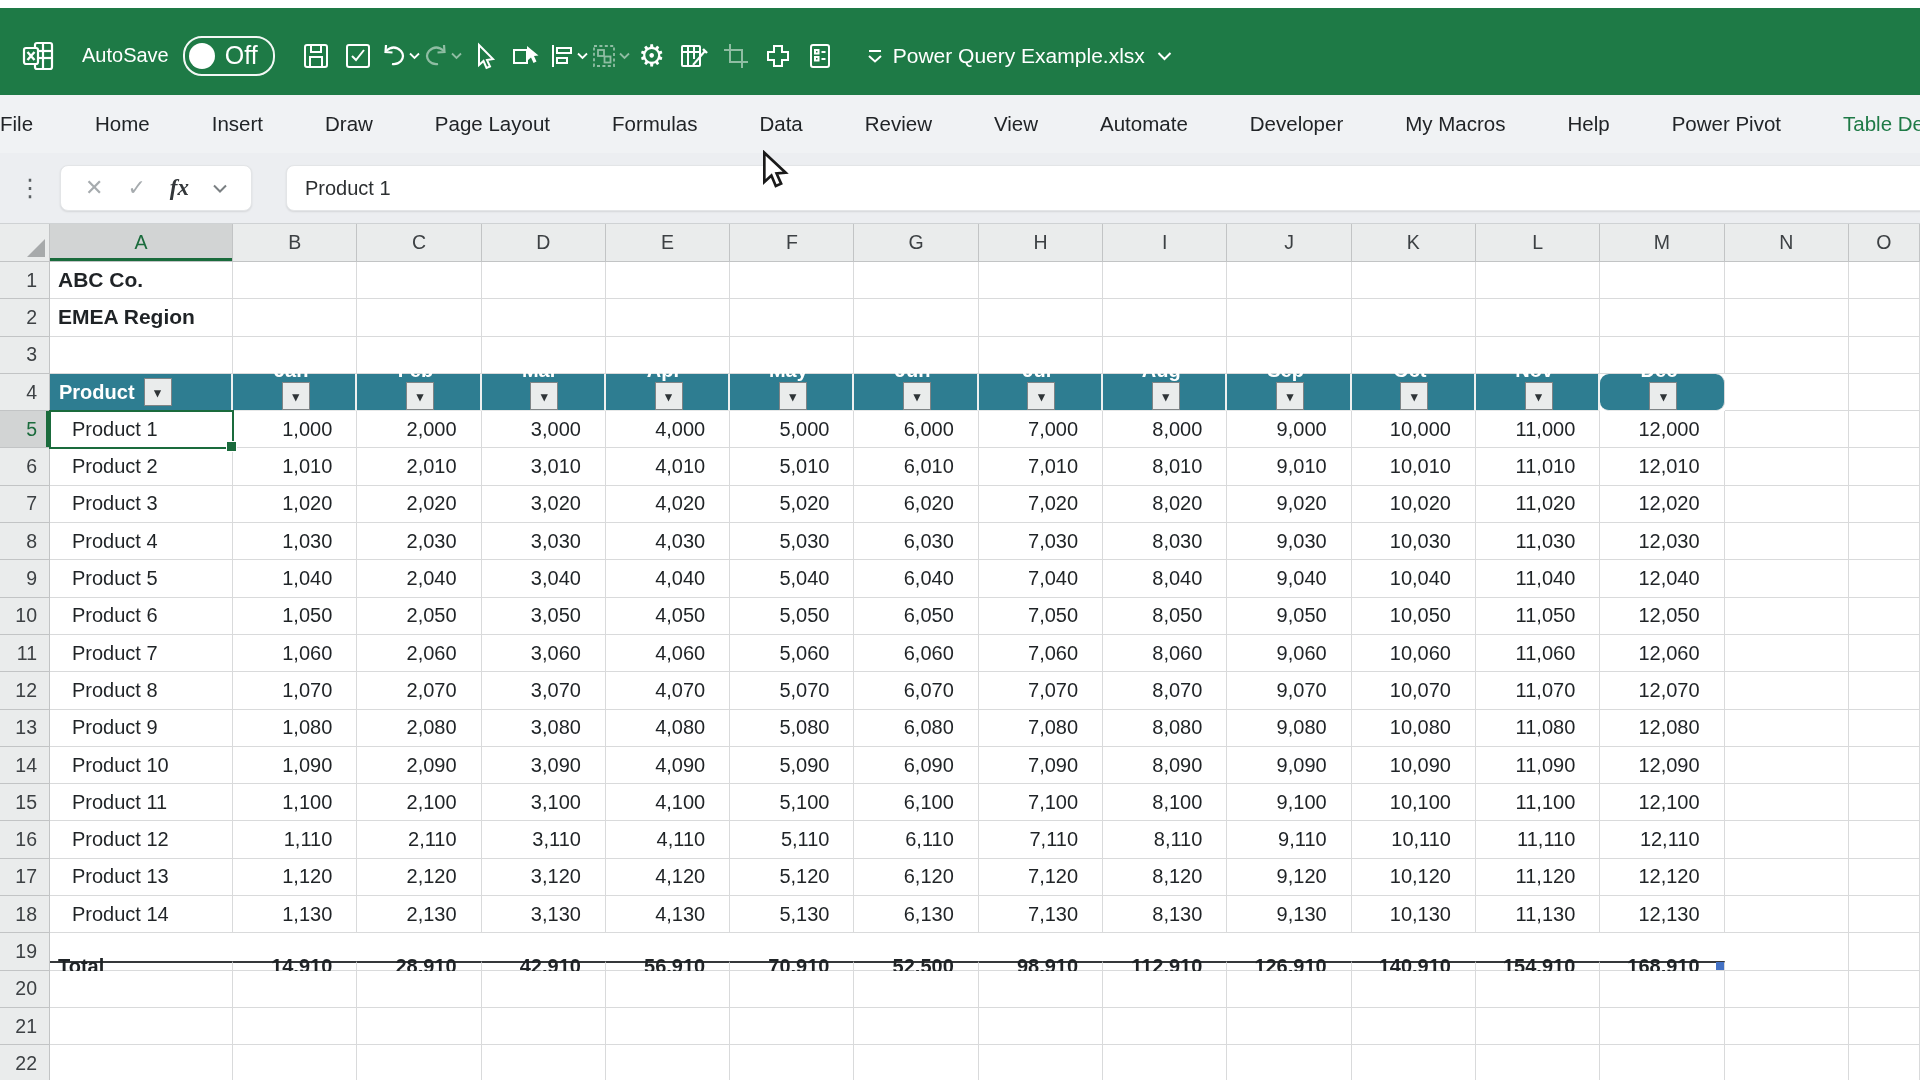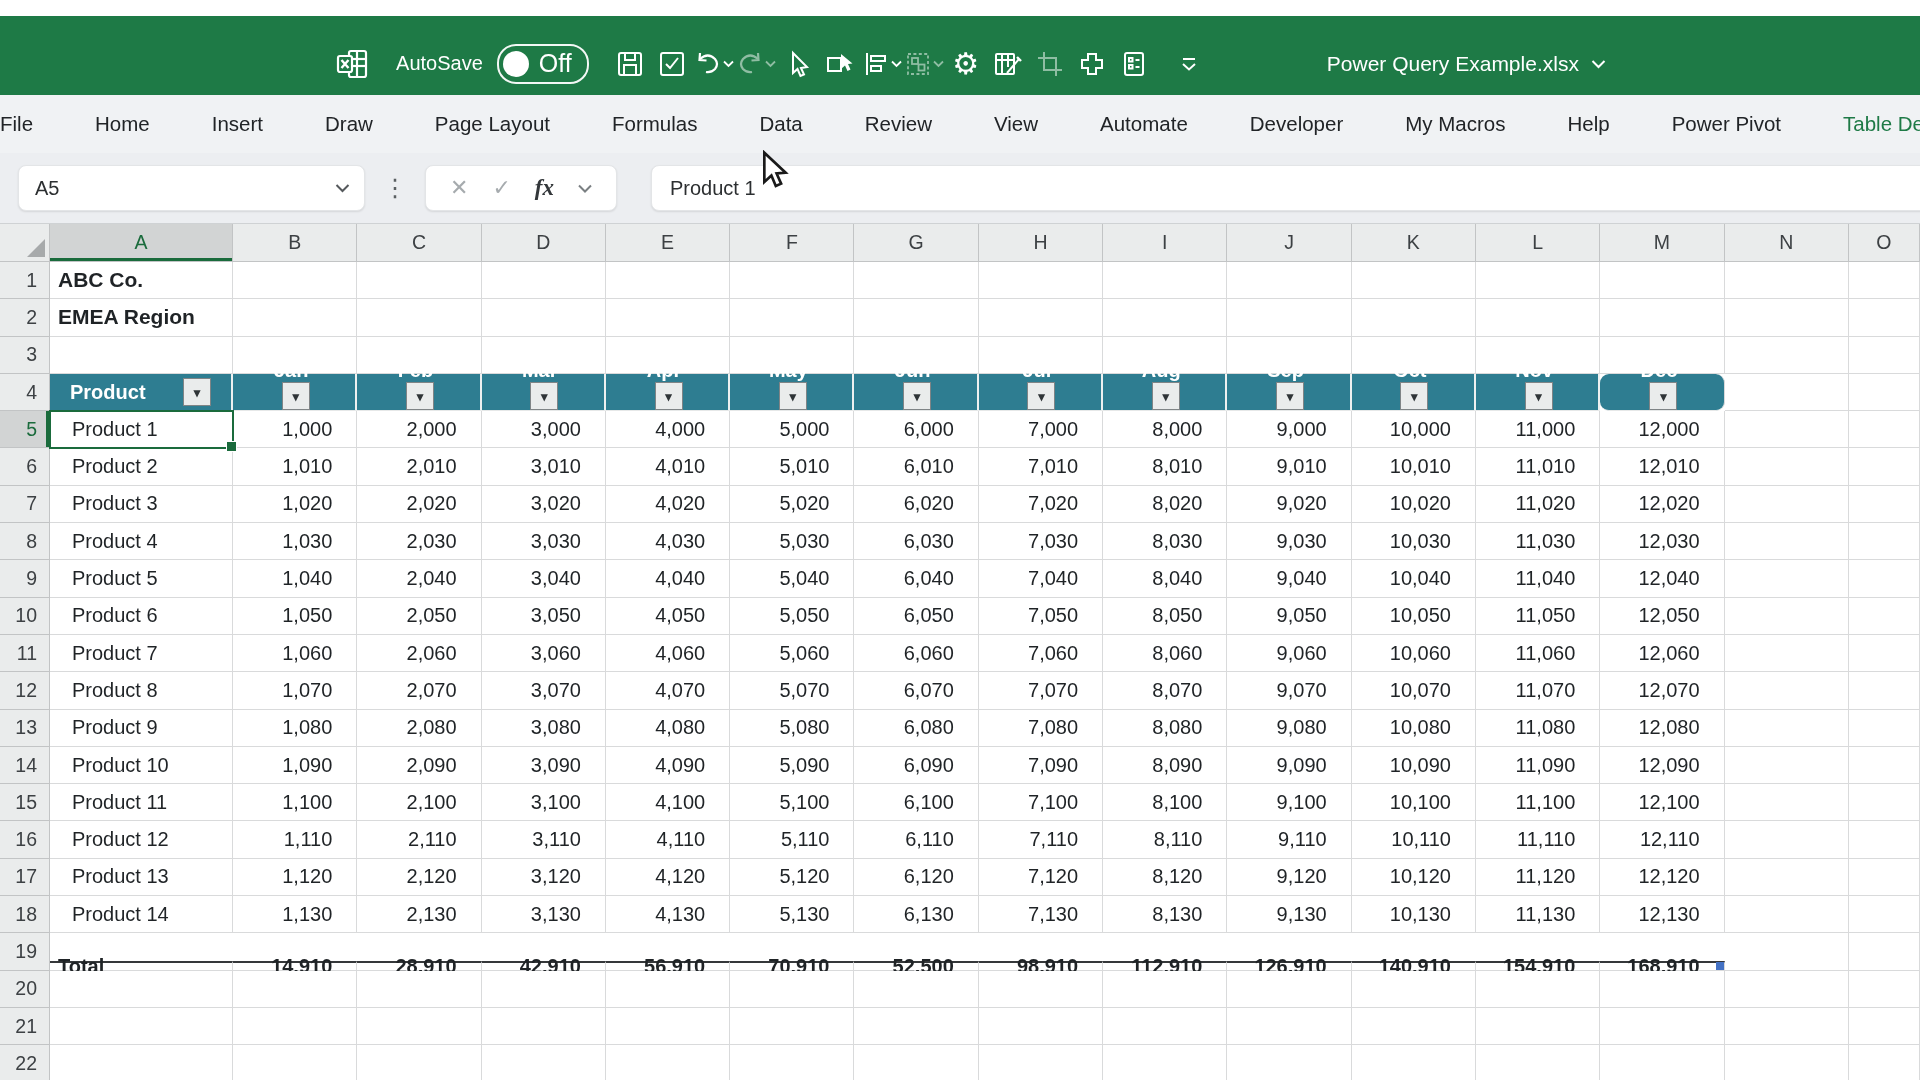--- a/index.html
+++ b/index.html
@@ -1,36 +1,36 @@
 <!DOCTYPE html>
 <html><head>
 <meta charset="utf-8">
 <style>
   html,body{margin:0;padding:0;}
   body{width:1920px;height:1080px;overflow:hidden;background:#fff;
        font-family:"Liberation Sans", sans-serif; -webkit-font-smoothing:antialiased;}
   .stage{position:relative;width:1920px;height:1080px;overflow:hidden;}
 
   
-  .titlebar{position:absolute;left:0;top:16px;width:1920px;height:95px;
-            background:#1e7a46;display:flex;align-items:center;color:#fff;justify-content:center;}
+  .titlebar{position:absolute;left:0;top:8px;width:1920px;height:95px;
+            background:#1e7a46;display:flex;align-items:center;color:#fff;}
   .logo{margin-left:22px;display:flex;align-items:center;}
   .autosave-label{margin-left:26px;font-size:20px;}
   .toggle{margin-left:14px;width:88px;height:36px;border:2px solid rgba(255,255,255,.95);
           border-radius:19px;display:flex;align-items:center;cursor:pointer;}
   .knob{width:26px;height:26px;border-radius:50%;background:#fff;margin-left:4px;}
   .toggle .off{margin-left:10px;font-size:25px;color:#fff;}
   .qat-group{display:flex;align-items:center;margin-left:20px;}
   .qat{width:42px;height:46px;display:flex;align-items:center;justify-content:center;
        background:none;border:none;padding:0;cursor:pointer;position:relative;}
   .qat.dim{opacity:.5;}
   .qat .chev{margin-left:1px;}
   .gear-glyph{font-size:30px;color:#fff;line-height:1;}
   .qat-more{margin-left:16px;width:36px;height:40px;display:flex;align-items:center;justify-content:center;cursor:pointer;}
-  .doc-title{margin-left:120px;display:flex;align-items:center;gap:12px;font-size:21px;
+  .doc-title{display:flex;align-items:center;gap:12px;font-size:21px;
              color:#fff;cursor:pointer;white-space:nowrap;}
 
   
   .tabbar{position:absolute;left:0;top:95px;width:1920px;height:58px;background:#f0f2f4;
           display:flex;align-items:center;gap:62px;box-sizing:border-box;
           overflow:hidden;white-space:nowrap;}
   .tab{font-size:20.5px;color:#212427;cursor:pointer;flex:0 0 auto;}
   .tab.accent{color:#1e7a46;}
 
   
@@ -65,21 +65,21 @@
   .corner{cursor:pointer;}
   .corner .tri{position:absolute;right:4px;bottom:4px;width:0;height:0;
                border-left:18px solid transparent;border-bottom:18px solid #a7aaab;}
   .txt{padding-left:22px;}
   .num{justify-content:flex-end;padding-right:24px;}
   .b{font-weight:700;}
   .a1cell{font-size:21px;padding-left:8px;}
   .teal{background:#2e7d91;color:#fff;font-weight:700;
         border-right:2px solid #eef0f0;border-bottom:1px solid #e6e8e8;cursor:pointer;}
   .teal.tlast{border-right:1px solid #d9dadb;border-radius:9px;}
-  .th-product{justify-content:space-between;padding:0 20px;}
+  .th-product{padding:0 9px;}
   .th-month{justify-content:flex-end;padding-right:6px;flex-direction:column;}
   .filter{width:26px;height:26px;background:#eaecec;border:1px solid #7f8486;flex:0 0 auto;
           display:flex;align-items:center;justify-content:center;font-size:13px;color:#2f3437;
           margin-left:9px;cursor:pointer;}
   .total{border-top:2.5px solid #35383a;margin-top:28px;}
   .total-label{padding-left:8px;}
   .activebox{position:absolute;inset:-1.5px;border:2.5px solid #1a6b3c;pointer-events:none;z-index:3;}
   .fillhandle{position:absolute;right:-5px;bottom:-5px;width:9px;height:9px;background:#1a6b3c;
               border:1.5px solid #fff;z-index:4;}
   .tbl-resize{position:absolute;right:0;bottom:0;width:8px;height:8px;background:#4472c4;z-index:2;}
@@ -235,26 +235,20 @@
       <span class="tab">View</span>
       <span class="tab">Automate</span>
       <span class="tab">Developer</span>
       <span class="tab">My Macros</span>
       <span class="tab">Help</span>
       <span class="tab">Power Pivot</span>
       <span class="tab accent">Table Design</span>
     </nav>
 
   <div class="formulabar">
-    <div class="fbox namebox">
-      <span>A5</span>
-      <svg width="15" height="10" viewBox="0 0 15 10" fill="none" stroke="#55595c" stroke-width="2">
-          <path d="M1.5 2 L7.5 8 L13.5 2"></path>
-        </svg>
-    </div>
     <div class="kebab">⋮</div>
     <div class="fbox fxgroup">
       <span class="fx-x">✕</span>
       <span class="fx-check">✓</span>
       <span class="fx-label">fx</span>
       <svg width="14" height="9" viewBox="0 0 14 9" fill="none" stroke="#7a7f82" stroke-width="2">
           <path d="M1 1.5 L7 7.5 L13 1.5"></path>
         </svg>
     </div>
     <div class="fbox formula-input">

